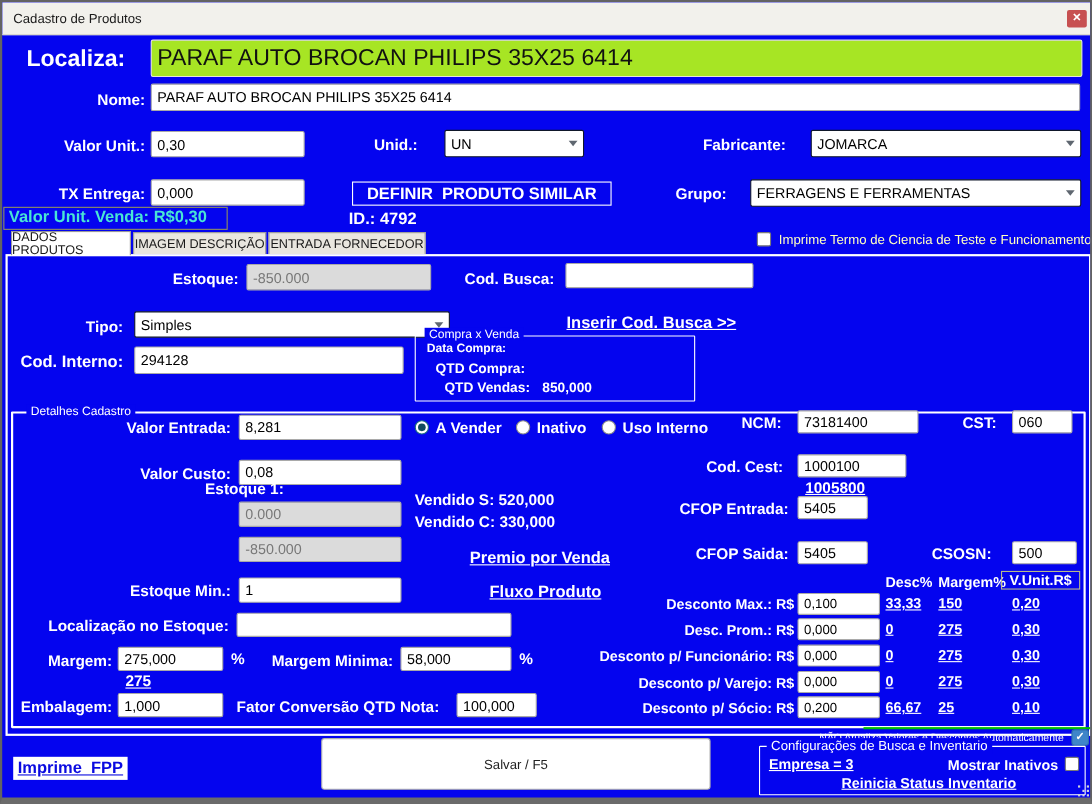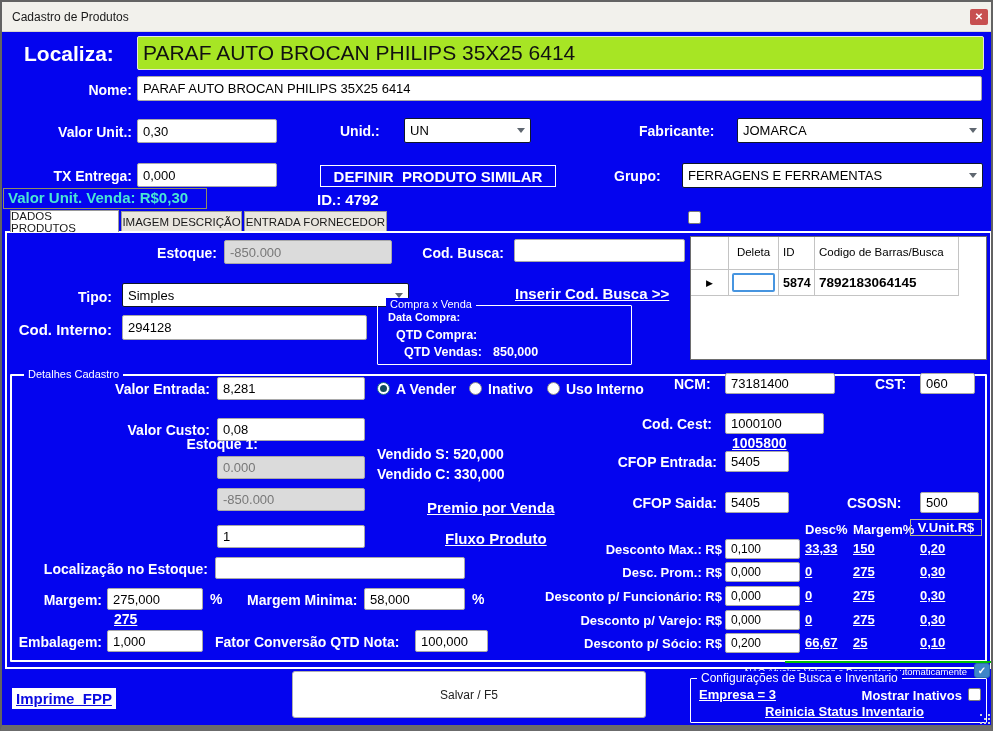--- a/index.html
+++ b/index.html
@@ -102,42 +102,29 @@
   </div>
 
   <div class="lbl" style="left:1px;top:186px;width:204px;height:21px;border:1px solid #8f8f62;color:#49e5d4;font-size:15px;padding-left:4px;">Valor Unit. Venda: R$0,30</div>
   <div class="lbl" style="left:315px;top:189px;font-size:15px;"><span>ID.:</span> <span>4792</span></div>
 
   <div class="tab active" style="left:8px;width:109px;">DADOS PRODUTOS</div>
   <div class="tab" style="left:119px;width:121px;">IMAGEM DESCRIÇÃO</div>
   <div class="tab" style="left:242px;width:143px;">ENTRADA FORNECEDOR</div>
 
   <div class="cb" style="left:686px;top:209px;"></div>
+  <div class="lbl" style="left:706px;top:209px;font-weight:normal;font-size:12px;color:#ffffc0;">Imprime Termo de Ciencia de Teste e Funcionamento</div>
 
   <div class="panel" style="left:3px;top:229px;width:987px;height:438px;"></div>
 
   <div class="lbl rt" style="left:85px;top:243px;width:130px;">Estoque:</div>
   <input class="inp dis" style="left: 222px; top: 238px; width: 168px; height: 24px;" readonly="" value="-850.000">
   <div class="lbl rt" style="left:370px;top:243px;width:132px;">Cod. Busca:</div>
   <input class="inp" style="left: 512px; top: 237px; width: 171px; height: 23px;" value="">
 
-  <div class="grid">
-    <div class="cell hdr" style="left:0;top:0;width:38px;height:33px;"></div>
-    <div class="cell hdr" style="left:38px;top:0;width:50px;height:33px;justify-content:center;">Deleta</div>
-    <div class="cell hdr" style="left:88px;top:0;width:36px;height:33px;">ID</div>
-    <div class="cell hdr" style="left:124px;top:0;width:144px;height:33px;white-space:normal;">Codigo de Barras/Busca</div>
-    <div class="cell" style="left:0;top:33px;width:38px;height:26px;justify-content:center;">
-        <span class="arrow">▶</span>
-      </div>
-    <div class="cell" style="left:38px;top:33px;width:50px;height:26px;padding:0;">
-      <div class="focuscell" style="left:3px;top:3px;right:3px;bottom:3px;"></div>
-    </div>
-    <div class="cell bold" style="left:88px;top:33px;width:36px;height:26px;font-size:12.5px;">5874</div>
-    <div class="cell bold" style="left:124px;top:33px;width:144px;height:26px;font-size:13.5px;">7892183064145</div>
-  </div>
 
   <div class="lbl rt" style="left:20px;top:287px;width:90px;">Tipo:</div>
   <div class="sel" style="left:120px;top:281px;width:287px;height:24px;">
     <span>Simples</span>
       <span class="chev"></span>
   </div>
   <div class="link" style="left:513px;top:283px;font-size:15px;">Inserir Cod. Busca &gt;&gt;</div>
 
   <div class="lbl rt" style="left:10px;top:319px;width:100px;font-size:15px;">Cod. Interno:</div>
   <input class="inp" style="left: 120px; top: 313px; width: 245px; height: 25px;" value="294128">
@@ -158,20 +145,21 @@
   <input class="inp" style="left: 215px; top: 375px; width: 148px; height: 23px;" value="8,281">
 
   <div class="lbl rt" style="left:8px;top:420px;width:200px;">Valor Custo:</div>
   <input class="inp" style="left: 215px; top: 416px; width: 148px; height: 23px;" value="0,08">
 
   <div class="lbl rt" style="left:8px;top:434px;width:200px;margin-left:48px;">Estoque 1:</div>
   <input class="inp dis" style="left: 215px; top: 454px; width: 148px; height: 23px;" readonly="" value="0.000">
 
   <input class="inp dis" style="left: 215px; top: 486px; width: 148px; height: 23px;" readonly="" value="-850.000">
 
+  <div class="lbl rt" style="left:8px;top:527px;width:200px;">Estoque Min.:</div>
   <input class="inp" style="left: 215px; top: 523px; width: 148px; height: 23px;" value="1">
 
   <div class="lbl rt" style="left:8px;top:559px;width:198px;">Localização no Estoque:</div>
   <input class="inp" style="left: 213px; top: 555px; width: 250px; height: 22px;" value="">
 
   <div class="lbl rt" style="left:8px;top:590px;width:92px;">Margem:</div>
   <input class="inp" style="left: 105px; top: 586px; width: 96px; height: 22px;" value="275,000">
   <div class="lbl" style="left:208px;top:589px;">%</div>
   <div class="link" style="left:112px;top:609px;font-size:14px;">275</div>
 

